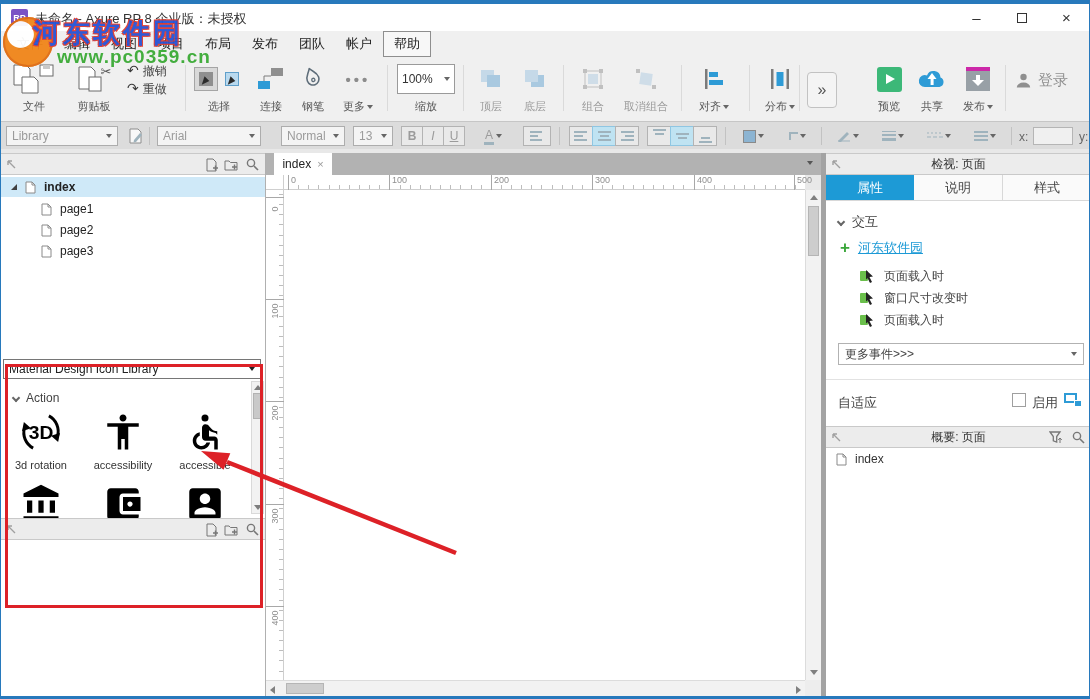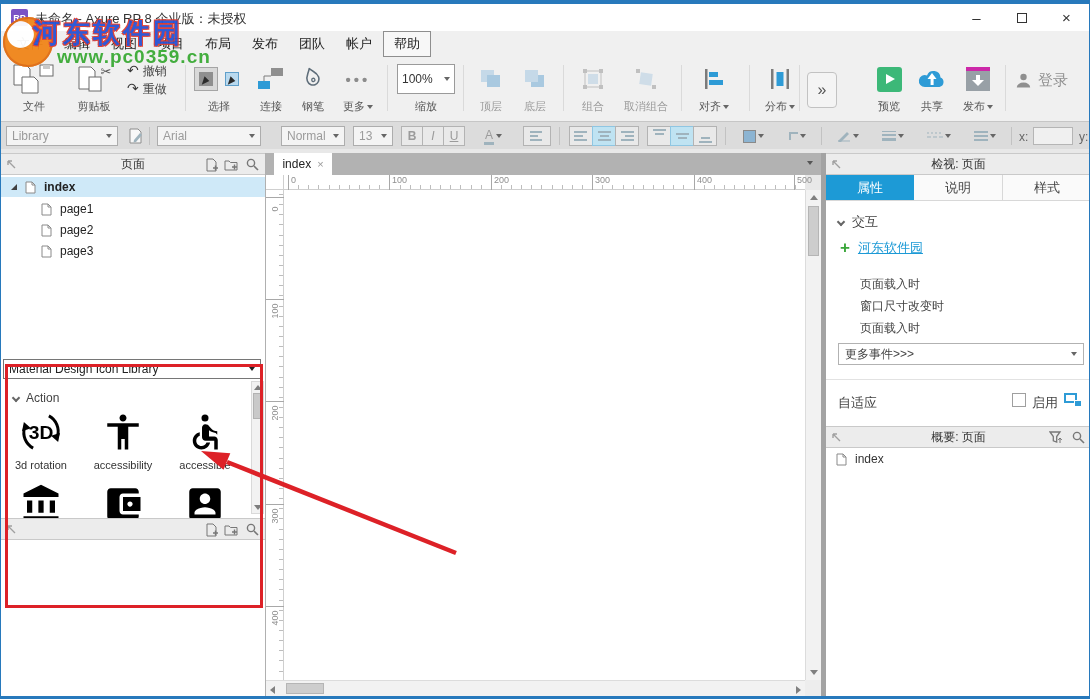--- a/index.html
+++ b/index.html
@@ -122,21 +122,21 @@
   .arrD{position:absolute;bottom:5px;left:4px;width:0;height:0;border-left:4px solid transparent;border-right:4px solid transparent;border-top:5px solid #808080;}
   
   .right-col{position:absolute;left:820px;top:152px;width:270px;bottom:2px;background:#fff;border-left:5px solid #a3a3a3;}
   .insp-tabs{position:absolute;left:0;top:22px;right:0;height:26px;display:flex;border-bottom:1px solid #d8d8d8;background:#fafafa;}
   .insp-tab{flex:1;display:flex;align-items:center;justify-content:center;font-size:13px;color:#444;border-right:1px solid #d8d8d8;}
   .insp-tab.active{background:#1d9ad6;color:#fff;border-right:none;}
   .sec-head{position:absolute;left:12px;top:60px;font-size:13px;color:#444;display:flex;align-items:center;gap:8px;}
   .add-case{position:absolute;left:14px;top:86px;display:flex;align-items:center;gap:8px;}
   .plus{color:#3aa63a;font-size:17px;font-weight:bold;line-height:14px;}
   .link{font-size:13px;color:#1d9ad6;text-decoration:underline;}
-  .event-row{position:absolute;left:34px;display:flex;align-items:center;gap:9px;font-size:12px;color:#444;height:18px;flex-direction:column;}
+  .event-row{position:absolute;left:34px;display:flex;align-items:center;gap:9px;font-size:12px;color:#444;height:18px;}
   .more-dd{position:absolute;left:12px;top:190px;width:246px;height:22px;border:1px solid #b2b2b2;background:#fff;
     display:flex;align-items:center;font-size:12px;color:#444;padding:0 6px;}
   .hdiv{position:absolute;left:0;right:0;height:1px;background:#e2e2e2;}
   .adaptive-label{position:absolute;left:12px;top:241px;font-size:13px;color:#444;}
   .checkbox{position:absolute;left:186px;top:240px;width:14px;height:14px;background:#fff;border:1px solid #9f9f9f;}
   .enable-label{position:absolute;left:206px;top:241px;font-size:13px;color:#444;}
   .adaptive-ic{position:absolute;left:238px;top:240px;width:18px;height:14px;}
   .adaptive-ic .o{position:absolute;left:0;top:0;width:13px;height:10px;border:2px solid #2e9bd6;}
   .adaptive-ic .i{position:absolute;right:0;bottom:0;width:8px;height:7px;background:#2e9bd6;border:1px solid #fff;}
   .outline-row{position:absolute;left:10px;top:299px;display:flex;align-items:center;gap:8px;font-size:12px;color:#333;}
@@ -499,21 +499,20 @@
   <div class="main-bg"></div>
 
   <div class="left-col">
 
     <div class="panel-header" style="top:0;">
       <span class="ph-left">
         <svg width="10" height="10" viewBox="0 0 10 10">
             <path d="M1 1h4M1 1v4M1 1l7 7" fill="none" stroke="#a0a0a0" stroke-width="1.4"></path>
           </svg>
       </span>
-      <span class="ph-title">页面</span>
       <span class="ph-ic" style="right:46px;">
         <svg width="14" height="14" viewBox="0 0 14 14">
             <path d="M2 1h6l3 3v9H2z" fill="none" stroke="#777"></path>
             <path d="M8 10h5M10.5 7.5v5" stroke="#777" stroke-width="1.4"></path>
           </svg>
       </span>
       <span class="ph-ic" style="right:26px;">
         <svg width="15" height="14" viewBox="0 0 15 14">
             <path d="M1 3h4l1.5 1.5H13V12H1z" fill="none" stroke="#777"></path>
             <path d="M8 9h5M10.5 6.5v5" stroke="#777" stroke-width="1.4"></path>

